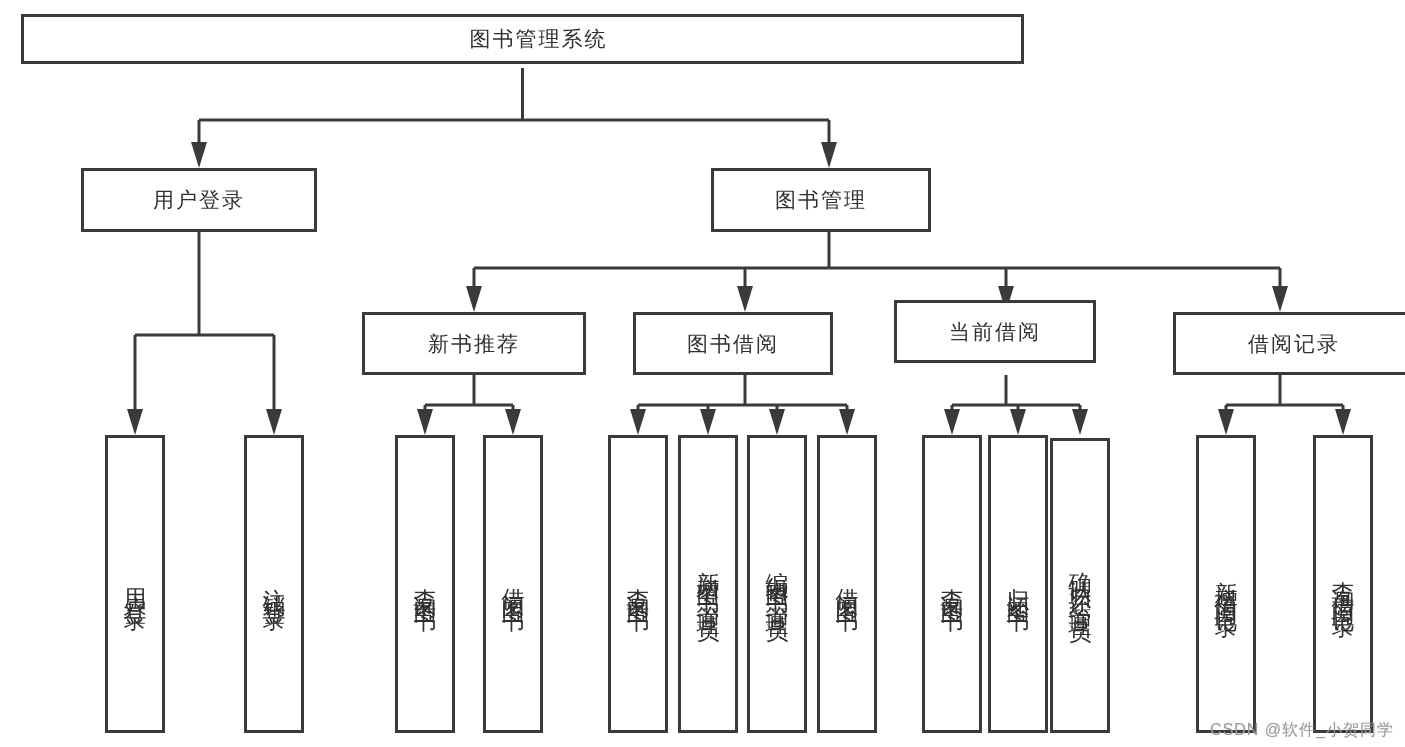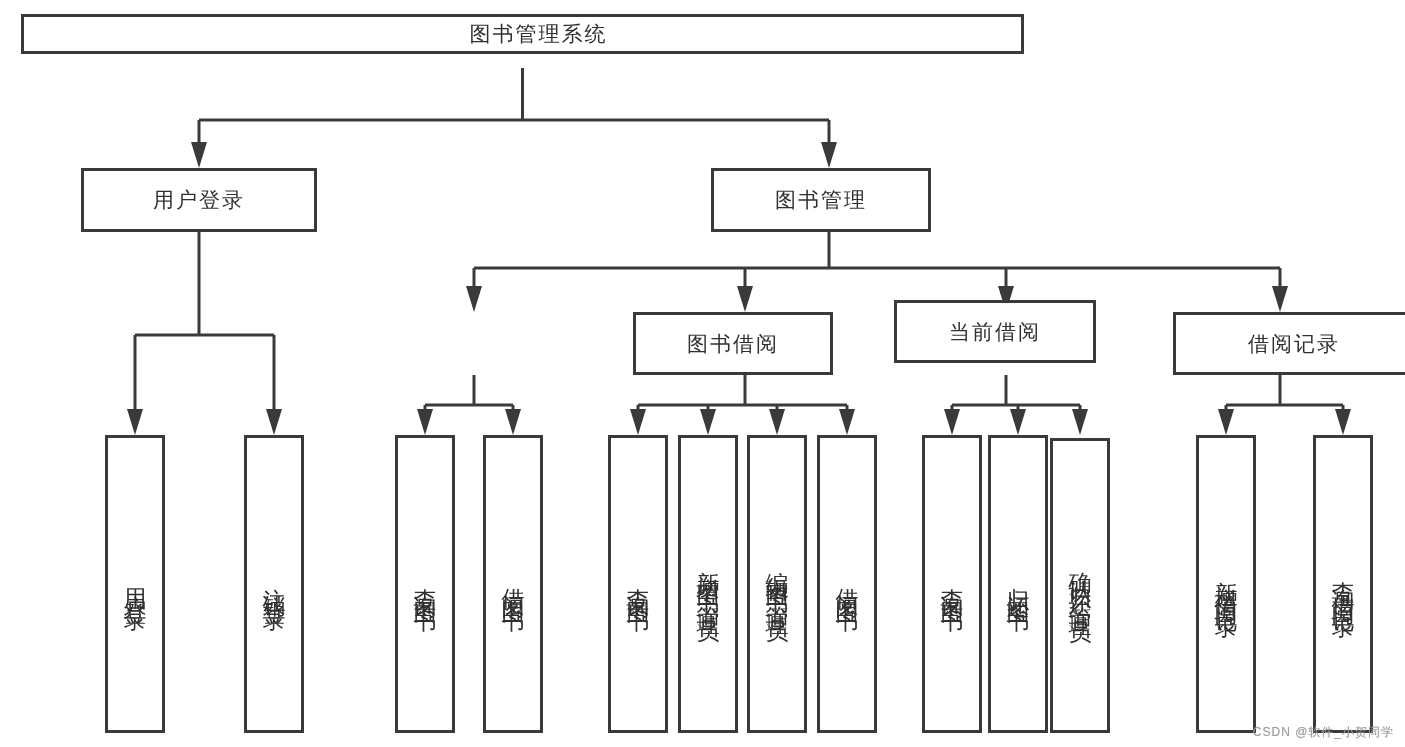--- a/index.html
+++ b/index.html
@@ -31,21 +31,21 @@
     text-orientation:mixed;
     font-size:23px;
     letter-spacing:7px;
     line-height:1;
     color:#303030;
     white-space:nowrap;
   }
   .watermark{
     position:absolute;
     right:11px;bottom:6px;
-    font-size:12px;
+    font-size:16px;
     color:#9b9b9b;
     letter-spacing:1px;
     z-index:2;
     text-shadow:0 0 1px rgba(150,150,150,.4);
     white-space:nowrap;
   }
 </style>
 </head>
 <body>
 
@@ -120,31 +120,34 @@
     <g>
       <path d="M1280 375 V405"></path>
       <path d="M1226 405 H1343"></path>
       <path d="M1226 405 V418"></path>
       <path d="M1343 405 V418"></path>
       <polygon points="1226,435 1218,409 1234,409" fill="#3a3a3a" stroke="none"></polygon>
       <polygon points="1343,435 1335,409 1351,409" fill="#3a3a3a" stroke="none"></polygon>
     </g>
   </svg>
 
-  <div class="node" style="left:21px;top:14px;width:1003px;height:40px;padding-left:32px;">
+  <div class="node" style="left:21px;top:14px;width:1003px;height:50px;padding-left:32px;">
     <span class="h-label">图书管理系统</span>
   </div>
 
   <div class="node" style="left:81px;top:168px;width:236px;height:64px;">
     <span class="h-label">用户登录</span>
   </div>
   <div class="node" style="left:711px;top:168px;width:220px;height:64px;">
     <span class="h-label">图书管理</span>
   </div>
 
+  <div class="node" style="left:362px;top:312px;width:224px;height:63px;">
+    <span class="h-label">新书推荐</span>
+  </div>
   <div class="node" style="left:633px;top:312px;width:200px;height:63px;">
     <span class="h-label">图书借阅</span>
   </div>
   <div class="node" style="left:894px;top:300px;width:202px;height:63px;">
     <span class="h-label">当前借阅</span>
   </div>
   <div class="node" style="left:1173px;top:312px;width:242px;height:63px;">
     <span class="h-label">借阅记录</span>
   </div>
 

